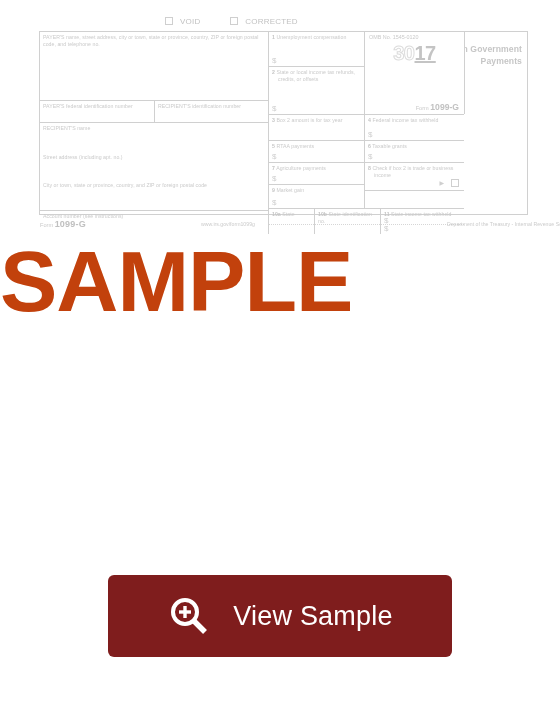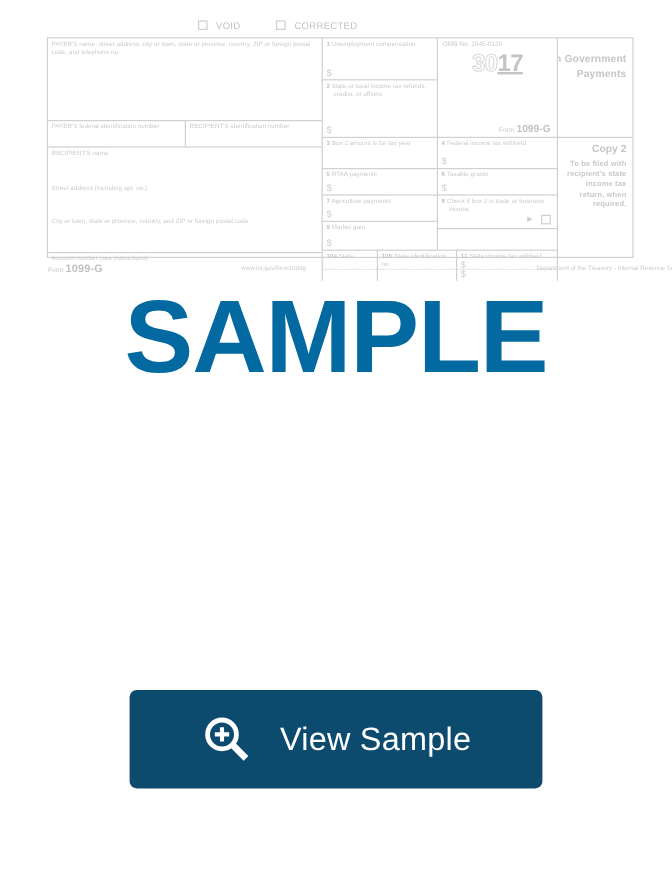--- a/index.html
+++ b/index.html
@@ -209,37 +209,37 @@
     font-size: 5.2px;
     color: #cbcbcb;
   }
 
   
   #watermark {
     position: absolute;
     left: 0;
     top: 238px;
     width: 560px;
-    text-align: center;
+    text-align: left;
     font-size: 86px;
     font-weight: bold;
-    color: #0369a1;
+    color: #c2410c;
     letter-spacing: -1px;
     line-height: 86px;
     user-select: none;
   }
 
   
   #view-sample-button {
     position: absolute;
     left: 108px;
     top: 575px;
     width: 344px;
     height: 82px;
-    background: #0c4a6e;
+    background: #7f1d1d;
     border: none;
     border-radius: 6px;
     display: flex;
     align-items: center;
     justify-content: center;
     gap: 22px;
     cursor: pointer;
     padding: 0;
   }
   #vs-label {
@@ -353,24 +353,20 @@
       </div>
       <div id="formno">
         <span>Form</span>
         <b>1099-G</b>
       </div>
     </div>
 
     <div class="cell bl" style="left:424px;top:0;width:63px;height:82px;">
       <div id="certain">Certain Government Payments</div>
     </div>
-    <div class="cell bl bt" style="left:424px;top:82px;width:63px;height:120px;">
-      <div id="copy2">Copy 2</div>
-      <div id="copy2sub">To be filed with recipient's state income tax return, when required.</div>
-    </div>
 
   </div>
 
   <div id="foot-form">
     <span>Form</span>
     <b>1099-G</b>
   </div>
   <div id="foot-url">www.irs.gov/form1099g</div>
   <div id="foot-dept">Department of the Treasury - Internal Revenue Service</div>
 

